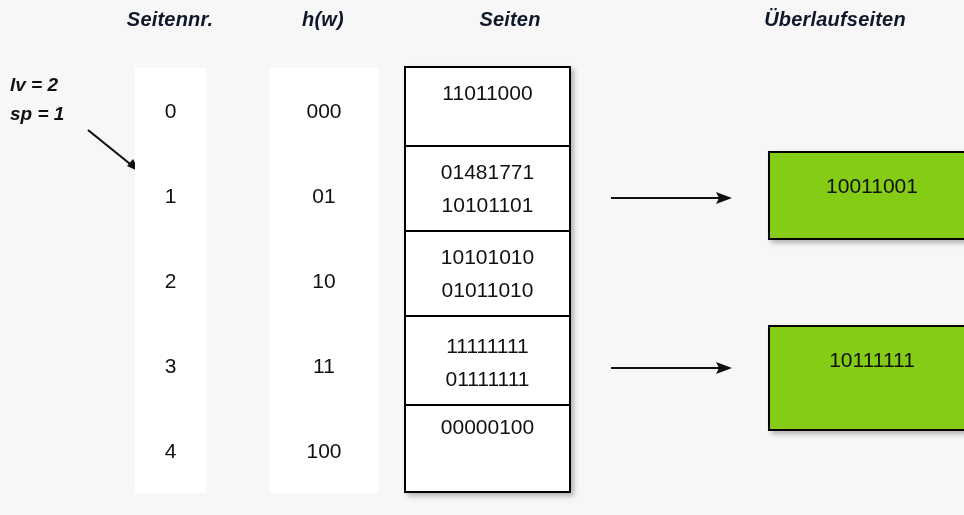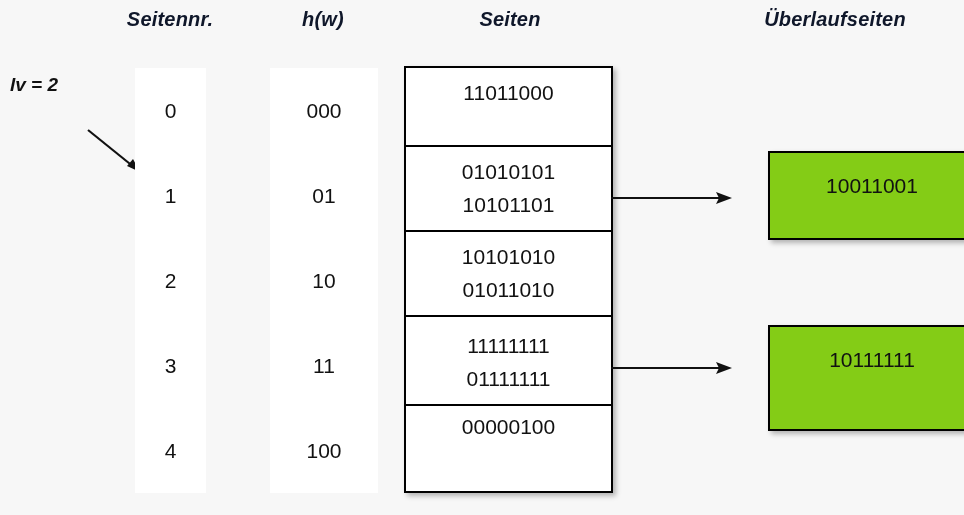--- a/index.html
+++ b/index.html
@@ -85,21 +85,21 @@
   .r1 { top: 184px; }
   .r2 { top: 269px; }
   .r3 { top: 354px; }
   .r4 { top: 439px; }
 
   
   .pages-table {
     position: absolute;
     left: 404px;
     top: 66px;
-    width: 209px;
+    width: 167px;
     height: 427px;
     background: #ffffff;
     border: 2.5px solid #000000;
     box-sizing: border-box;
     box-shadow: 3px 3px 5px rgba(0,0,0,0.28);
   }
   .page-row {
     position: absolute;
     left: 0;
     width: 100%;
@@ -158,20 +158,21 @@
 
 <div class="stage">
 
   <div class="col-header" id="hdr-seitennr">Seitennr.</div>
   <div class="col-header" id="hdr-seiten">Seiten</div>
   <div class="col-header" id="hdr-hw">h(w)</div>
   <div class="col-header" id="hdr-overflow">Überlaufseiten</div>
 
   <div class="annotation">
     <span class="line">lv = 2</span>
+    <span class="line">sp = 1</span>
   </div>
   <svg class="arrow-ann" viewBox="0 0 70 52">
     <line x1="2" y1="2" x2="54" y2="44" stroke="#111111" stroke-width="2.2"></line>
     <path d="M54 44 L41 38 L47 31 Z" fill="#111111"></path>
   </svg>
 
   <div class="band" id="band-seitennr"></div>
   <div class="col-seitennr">
     <div class="cell r0">0</div>
     <div class="cell r1">1</div>
@@ -187,21 +188,21 @@
     <div class="cell r2">10</div>
     <div class="cell r3">11</div>
     <div class="cell r4">100</div>
   </div>
 
   <div class="pages-table">
     <div class="page-row pr0">
       <span class="rec">11011000</span>
     </div>
     <div class="page-row pr1">
-      <span class="rec">01010101</span>
+      <span class="rec">01481771</span>
       <span class="rec">10101101</span>
     </div>
     <div class="page-row pr2">
       <span class="rec">10101010</span>
       <span class="rec">01011010</span>
     </div>
     <div class="page-row pr3">
       <span class="rec">11111111</span>
       <span class="rec">01111111</span>
     </div>

